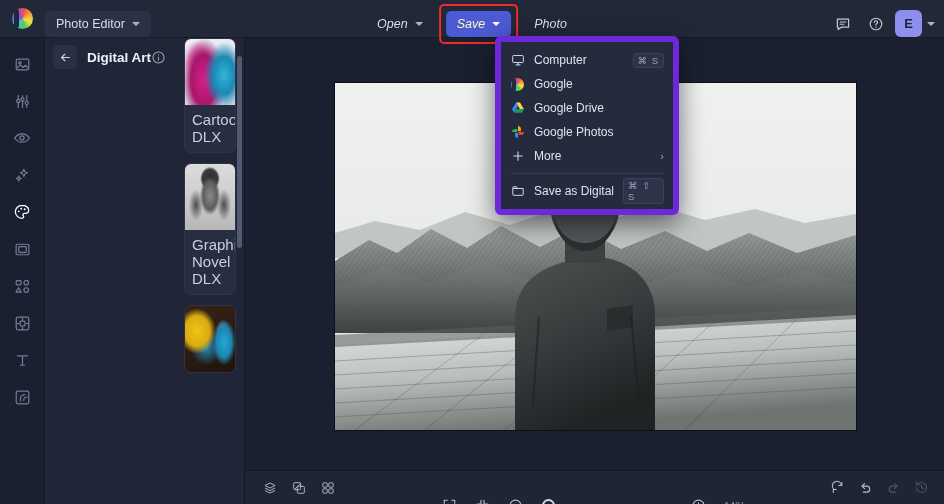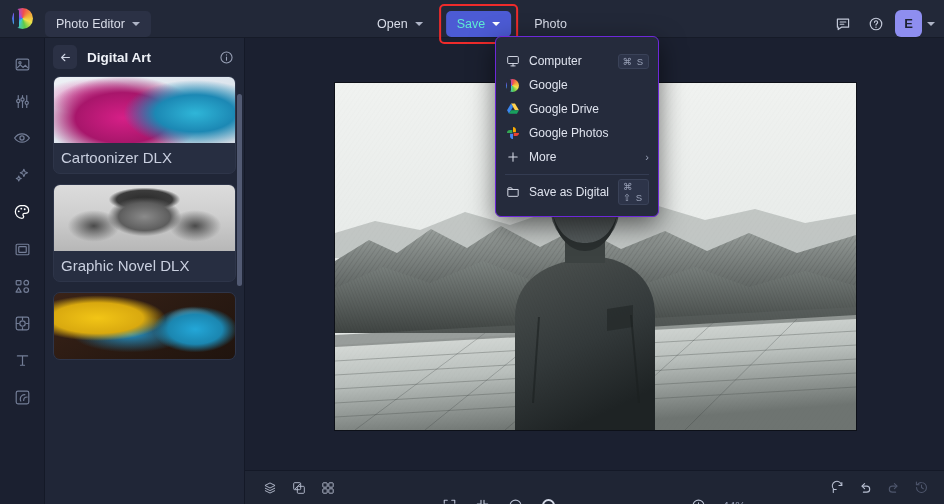--- a/index.html
+++ b/index.html
@@ -33,24 +33,24 @@
   .chip {
     height:26px; display:flex; align-items:center; gap:7px;
     padding:0 11px; border-radius:5px; background:#2b3145;
     font-size:12.5px; color:#d9dde9; cursor:pointer; white-space:nowrap;
   }
   .chip.plain { background:transparent; }
   .chev { width:0;height:0;border-left:4px solid transparent;border-right:4px solid transparent;border-top:4.5px solid #aeb4c6; }
 
   .center-group {
     position:absolute; left:50%; transform:translateX(-50%);
-    display:flex; align-items:center; gap:12px;
+    display:flex; align-items:center; gap:12px;font-style:italic;
   }
   .btn-save {
-    background:#4c5bd4; color:#5eead4; position:relative;
+    background:#4c5bd4; color:#fef9c3; position:relative;
   }
   .save-ring {
     position:absolute; left:-7px; top:-7px; right:-7px; bottom:-7px;
     border:2px solid #ef2b2b; border-radius:5px; pointer-events:none;
   }
   .save-wrap { position:relative; }
 
   .right-group { position:absolute; right:9px; display:flex; align-items:center; gap:6px; }
   .icon-btn {
     width:27px;height:27px;border-radius:5px;display:flex;align-items:center;justify-content:center;
@@ -70,21 +70,21 @@
   .rail-item {
     width:36px;height:36px;border-radius:6px;display:flex;align-items:center;justify-content:center;
     cursor:pointer; color:#737d96;
   }
   .rail-item.active{ color:#ffffff; }
 
   
   .sidebar {
     position:absolute; top:38px; left:45px; width:200px; height:466px;
     background:#202637; border-right:1px solid #141927;
-    display:flex; flex-direction:column;
+    display:flex; flex-direction:row;
   }
   .sb-head { height:38px; display:flex; align-items:center; padding:0 10px 0 8px; flex:0 0 auto; }
   .back-btn {
     width:24px;height:24px;border-radius:5px;background:#2b3145;
     display:flex;align-items:center;justify-content:center;cursor:pointer;color:#cfd5e3;
     font-size:13px; flex:0 0 auto;
   }
   .sb-title { font-size:13.5px; font-weight:bold; color:#eef1f7; margin-left:10px; flex:1 1 auto; }
   .info-ic { color:#9aa2b8; cursor:pointer; display:flex; }
 
@@ -136,24 +136,24 @@
   .slider { position:relative; width:142px; height:14px; display:flex; align-items:center; }
   .slider-track { position:absolute; left:0; right:0; height:2px; background:#505872; border-radius:2px; }
   .slider-knob {
     position:absolute; left:6px; width:13px; height:13px; border-radius:50%;
     background:#1f2534; border:2px solid #d4d9e6; cursor:pointer;
   }
   .zoom-pct { font-size:11.5px; color:#8d95aa; margin-left:4px; min-width:30px; }
 
   
   .menu {
-    position:absolute; left:495px; top:36px; width:164px;
-    background:#252b3c; border:1px solid #6d28d9; border-radius:6px;
+    position:absolute; left:495px; top:36px; width:184px;
+    background:#252b3c; border:6px solid #6d28d9; border-radius:6px;
     box-shadow:0 8px 26px rgba(0,0,0,.55);
-    padding:12px 0; z-index:60;
+    padding:6px 0; z-index:60;
   }
   .menu-item {
     height:24px; display:flex; align-items:center; gap:9px;
     padding:0 9px; font-size:12px; color:#dfe3ee; cursor:pointer;
   }
   .menu-ic { width:15px; display:flex; align-items:center; justify-content:center; flex:0 0 15px; }
   .menu-lbl { flex:1 1 auto; white-space:nowrap; }
   .kbd {
     font-size:9.5px; color:#9aa2b8; background:#2d3purple; background:#2d3449;
     border:1px solid #3a4258; border-radius:3px; padding:1px 4px; letter-spacing:1px;

